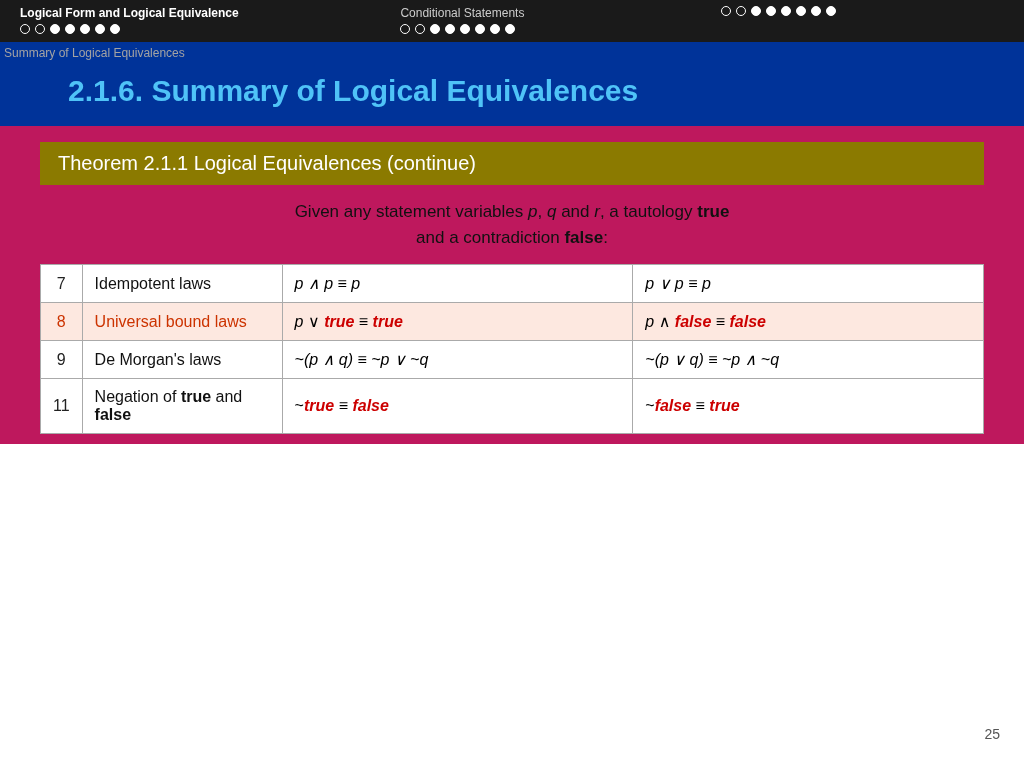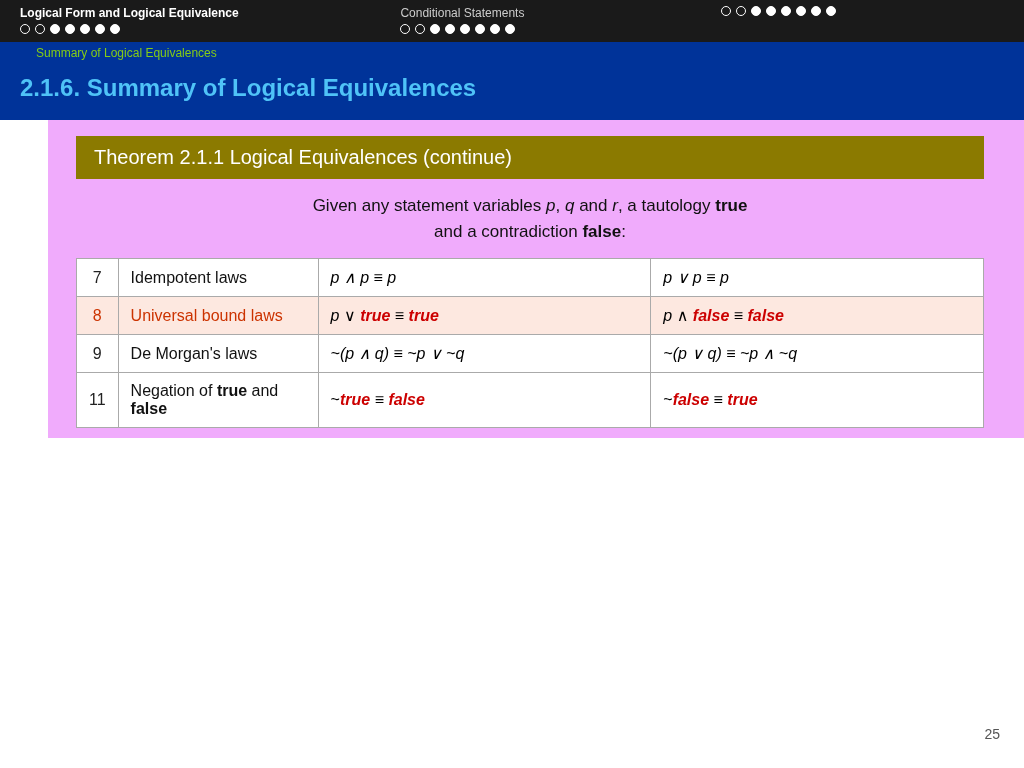--- a/index.html
+++ b/index.html
@@ -49,41 +49,41 @@
       background: transparent;
       display: inline-block;
     }
     .dot.filled {
       background: #ffffff;
     }
 
     
     .breadcrumb-bar {
       background: #003399;
-      padding: 4px 36px;
-      color: #84cc16;
+      padding: 4px 4px;
+      color: #a3a3a3;
       font-size: 12px;
     }
 
     
     .title-area {
       background: #003399;
       padding: 10px 20px 18px 20px;
     }
     .slide-title {
       color: #4fc3f7;
-      font-size: 24px;
-      font-weight: bold;
+      font-size: 30px;
+      font-weight: bold;
+      margin-left: 48px;
     }
 
     
     .content-area {
-      background: #f0abfc;
-      padding: 16px 40px 10px 28px;
-      margin-left: 48px;
+      background: #be185d;
+      padding: 16px 40px 10px 40px;
     }
 
     
     .theorem-box {
       background: #8b7a00;
       padding: 10px 18px;
       margin-bottom: 14px;
     }
     .theorem-title {
       color: #ffffff;

